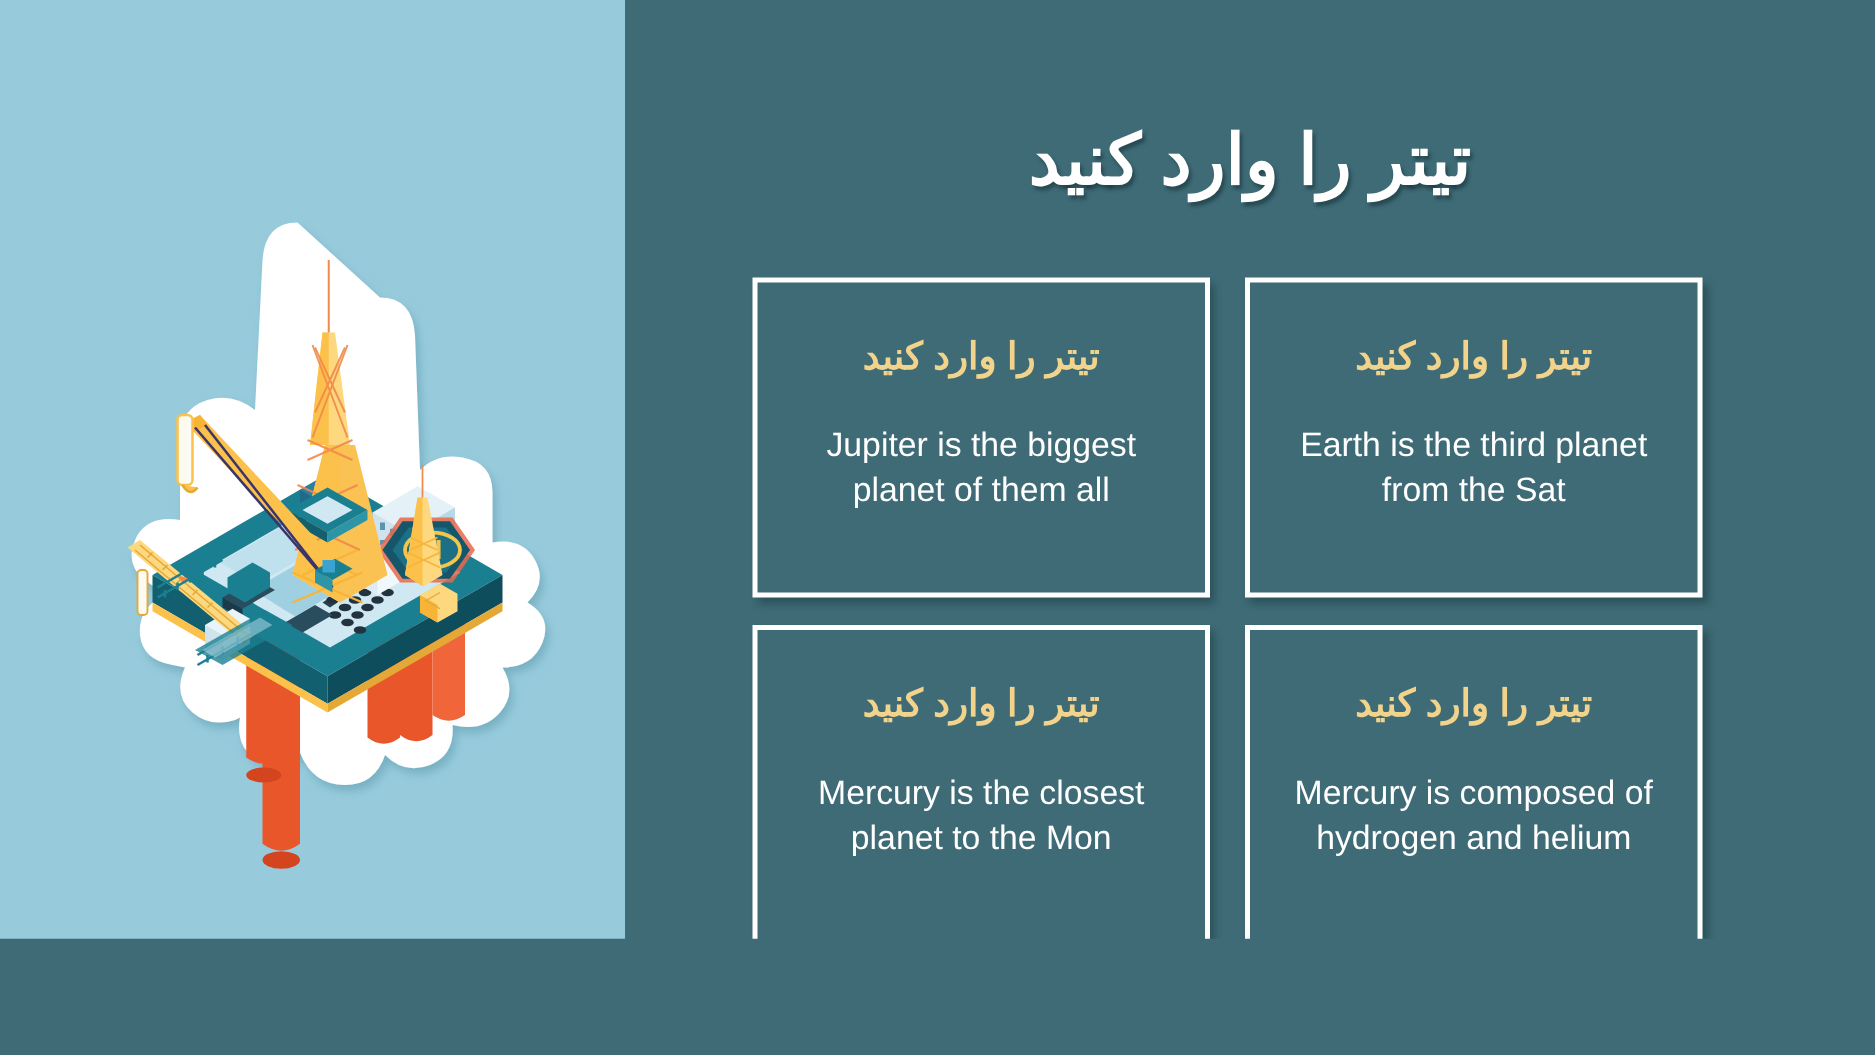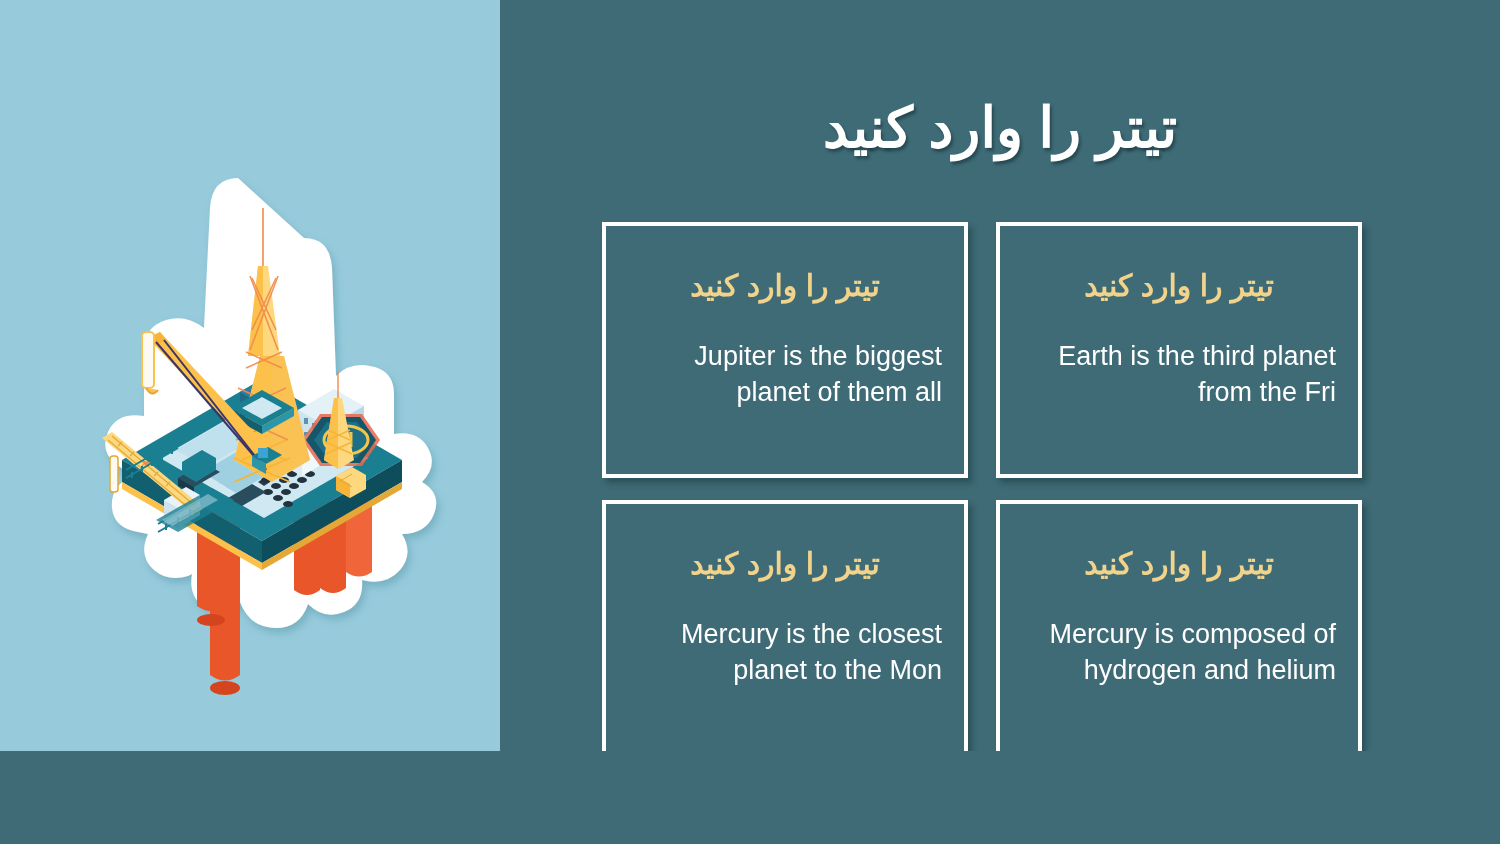--- a/index.html
+++ b/index.html
@@ -83,21 +83,21 @@
     text-align:center;
     direction:rtl;
     unicode-bidi:bidi-override;
     margin-bottom:34px;
   }
   .card-body {
     color:#ffffff;
     font-size:27px;
     font-weight:normal;
     line-height:1.32;
-    text-align:right;
+    text-align:center;
     max-width:330px;
   }
 </style>
 </head>
 <body>
 
 <div class="slide">
 
   <div class="left-panel">
     <div class="illustration-wrap">
@@ -302,21 +302,21 @@
 
     <div class="card-grid">
 
       <div class="card">
         <div class="card-title">تیتر را وارد کنید</div>
         <div class="card-body">Jupiter is the biggest planet of them all</div>
       </div>
 
       <div class="card">
         <div class="card-title">تیتر را وارد کنید</div>
-        <div class="card-body">Earth is the third planet from the Fri</div>
+        <div class="card-body">Earth is the third planet from the Sat</div>
       </div>
 
       <div class="card">
         <div class="card-title">تیتر را وارد کنید</div>
         <div class="card-body">Mercury is the closest planet to the Mon</div>
       </div>
 
       <div class="card">
         <div class="card-title">تیتر را وارد کنید</div>
         <div class="card-body">Mercury is composed of hydrogen and helium</div>

